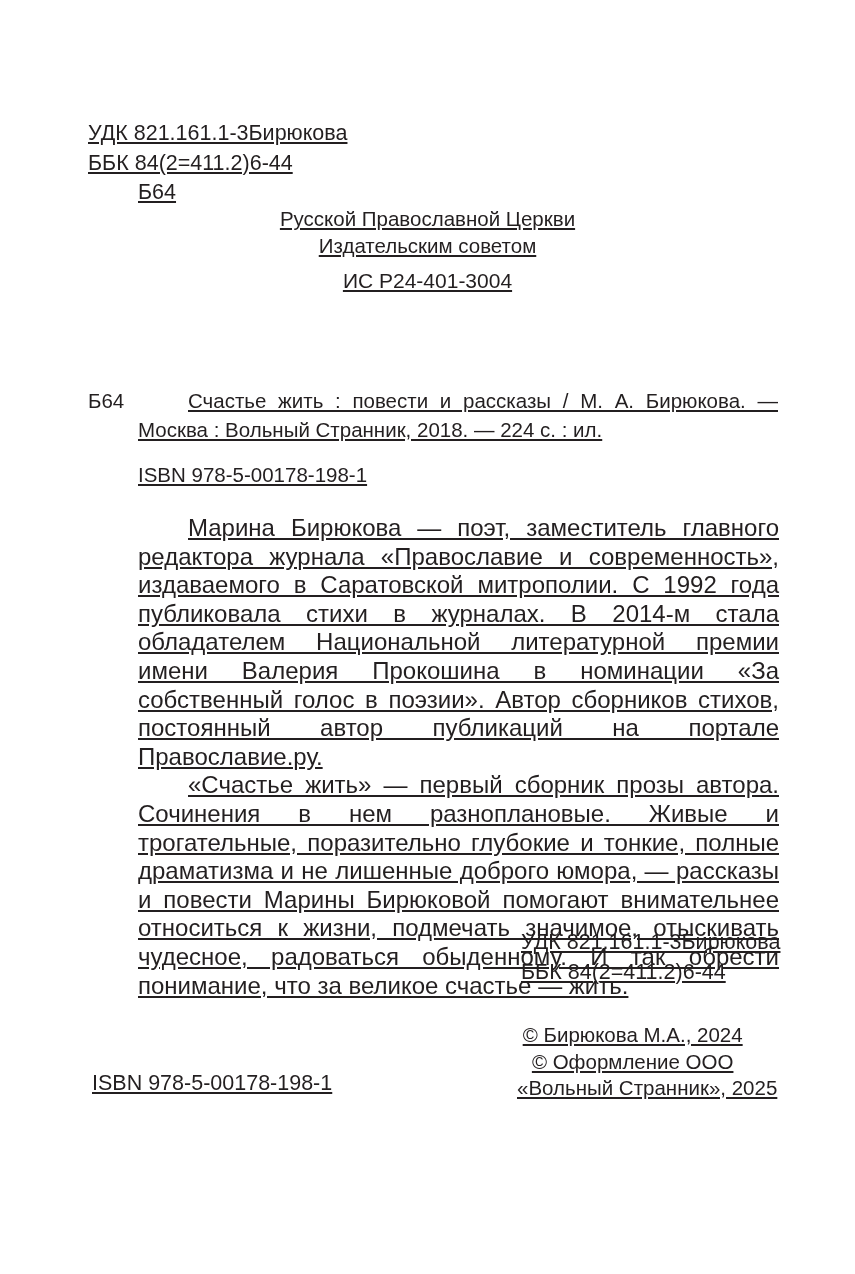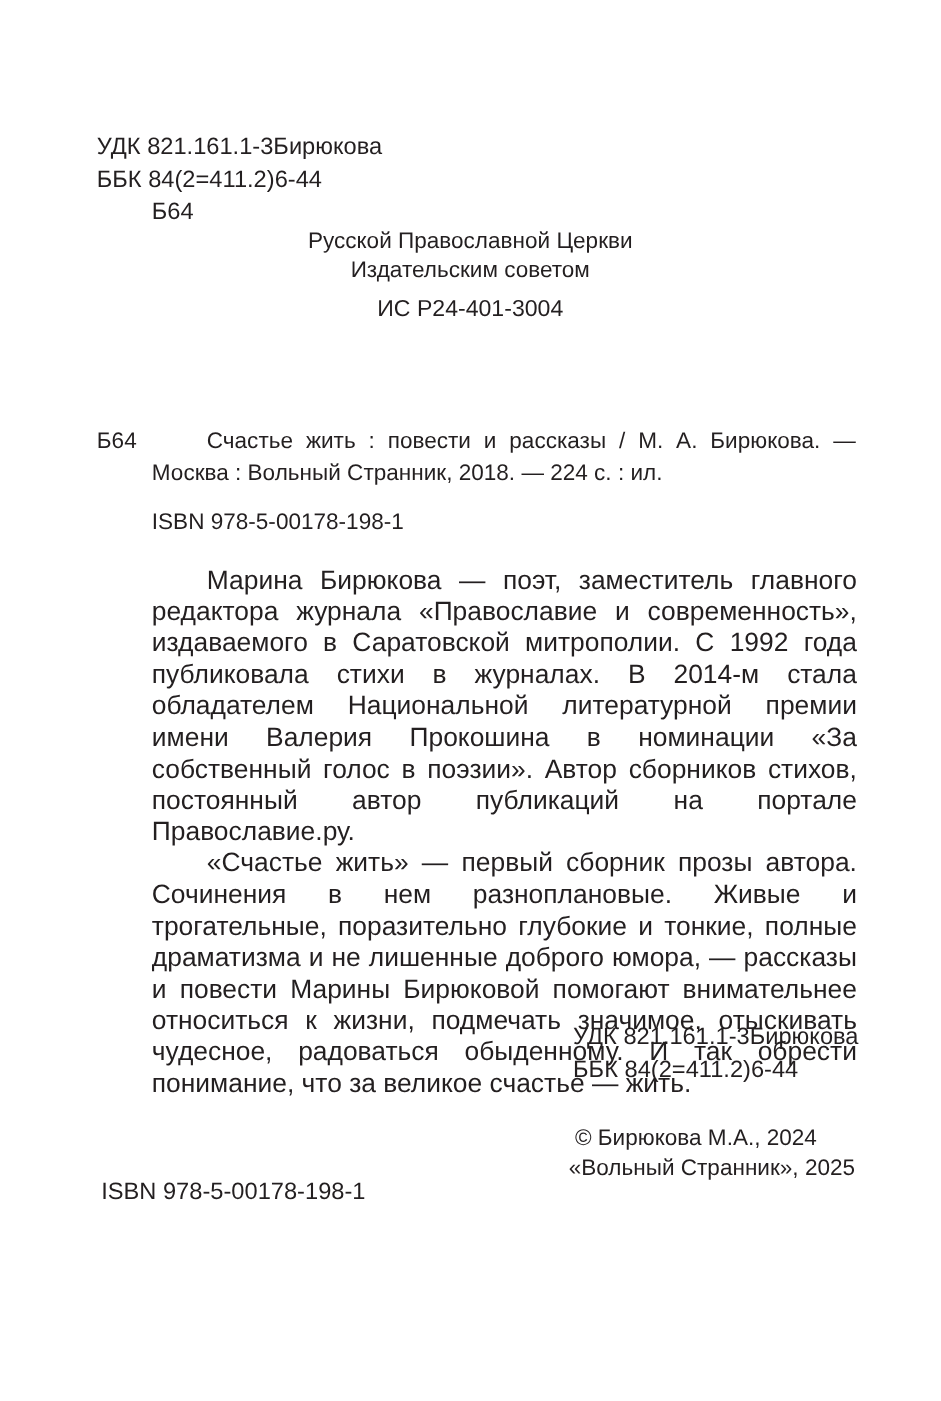--- a/index.html
+++ b/index.html
@@ -15,21 +15,21 @@
   }
   .page {
     position: relative;
     width: 855px;
     height: 1274px;
     background: #ffffff;
     overflow: hidden;
   }
 
   
-  .blk { position: absolute; }
+  .blk { position: absolute; text-decoration: underline; }
   .ln  { white-space: pre; }
 
   
   .class-header {
     left: 88px;
     top: 119px;
     font-size: 21.5px;
     line-height: 29.5px;
   }
   .class-header .udk,
@@ -161,18 +161,19 @@
     <p>«Счастье жить» — первый сборник прозы автора. Сочинения в нем разноплановые. Живые и трогательные, поразительно глубокие и тонкие, полные драматизма и не лишенные доброго юмора, — рассказы и повести Марины Бирюковой помогают внимательнее относиться к жизни, подмечать значимое, отыскивать чудесное, радоваться обыденному. И так обрести понимание, что за великое счастье — жить.</p>
   </div>
 
   <div class="blk footer-class">
     <div class="ln">УДК 821.161.1-3Бирюкова</div>
     <div class="ln">ББК 84(2=411.2)6-44</div>
   </div>
 
   <div class="blk copyright">
     <div class="ln">© Бирюкова М.А., 2024</div>
+    <div class="ln">© Оформление ООО</div>
     <div class="ln indent">«Вольный Странник», 2025</div>
   </div>
 
   <div class="blk isbn-bottom">ISBN 978-5-00178-198-1</div>
 
 </div>
 
 </body></html>

